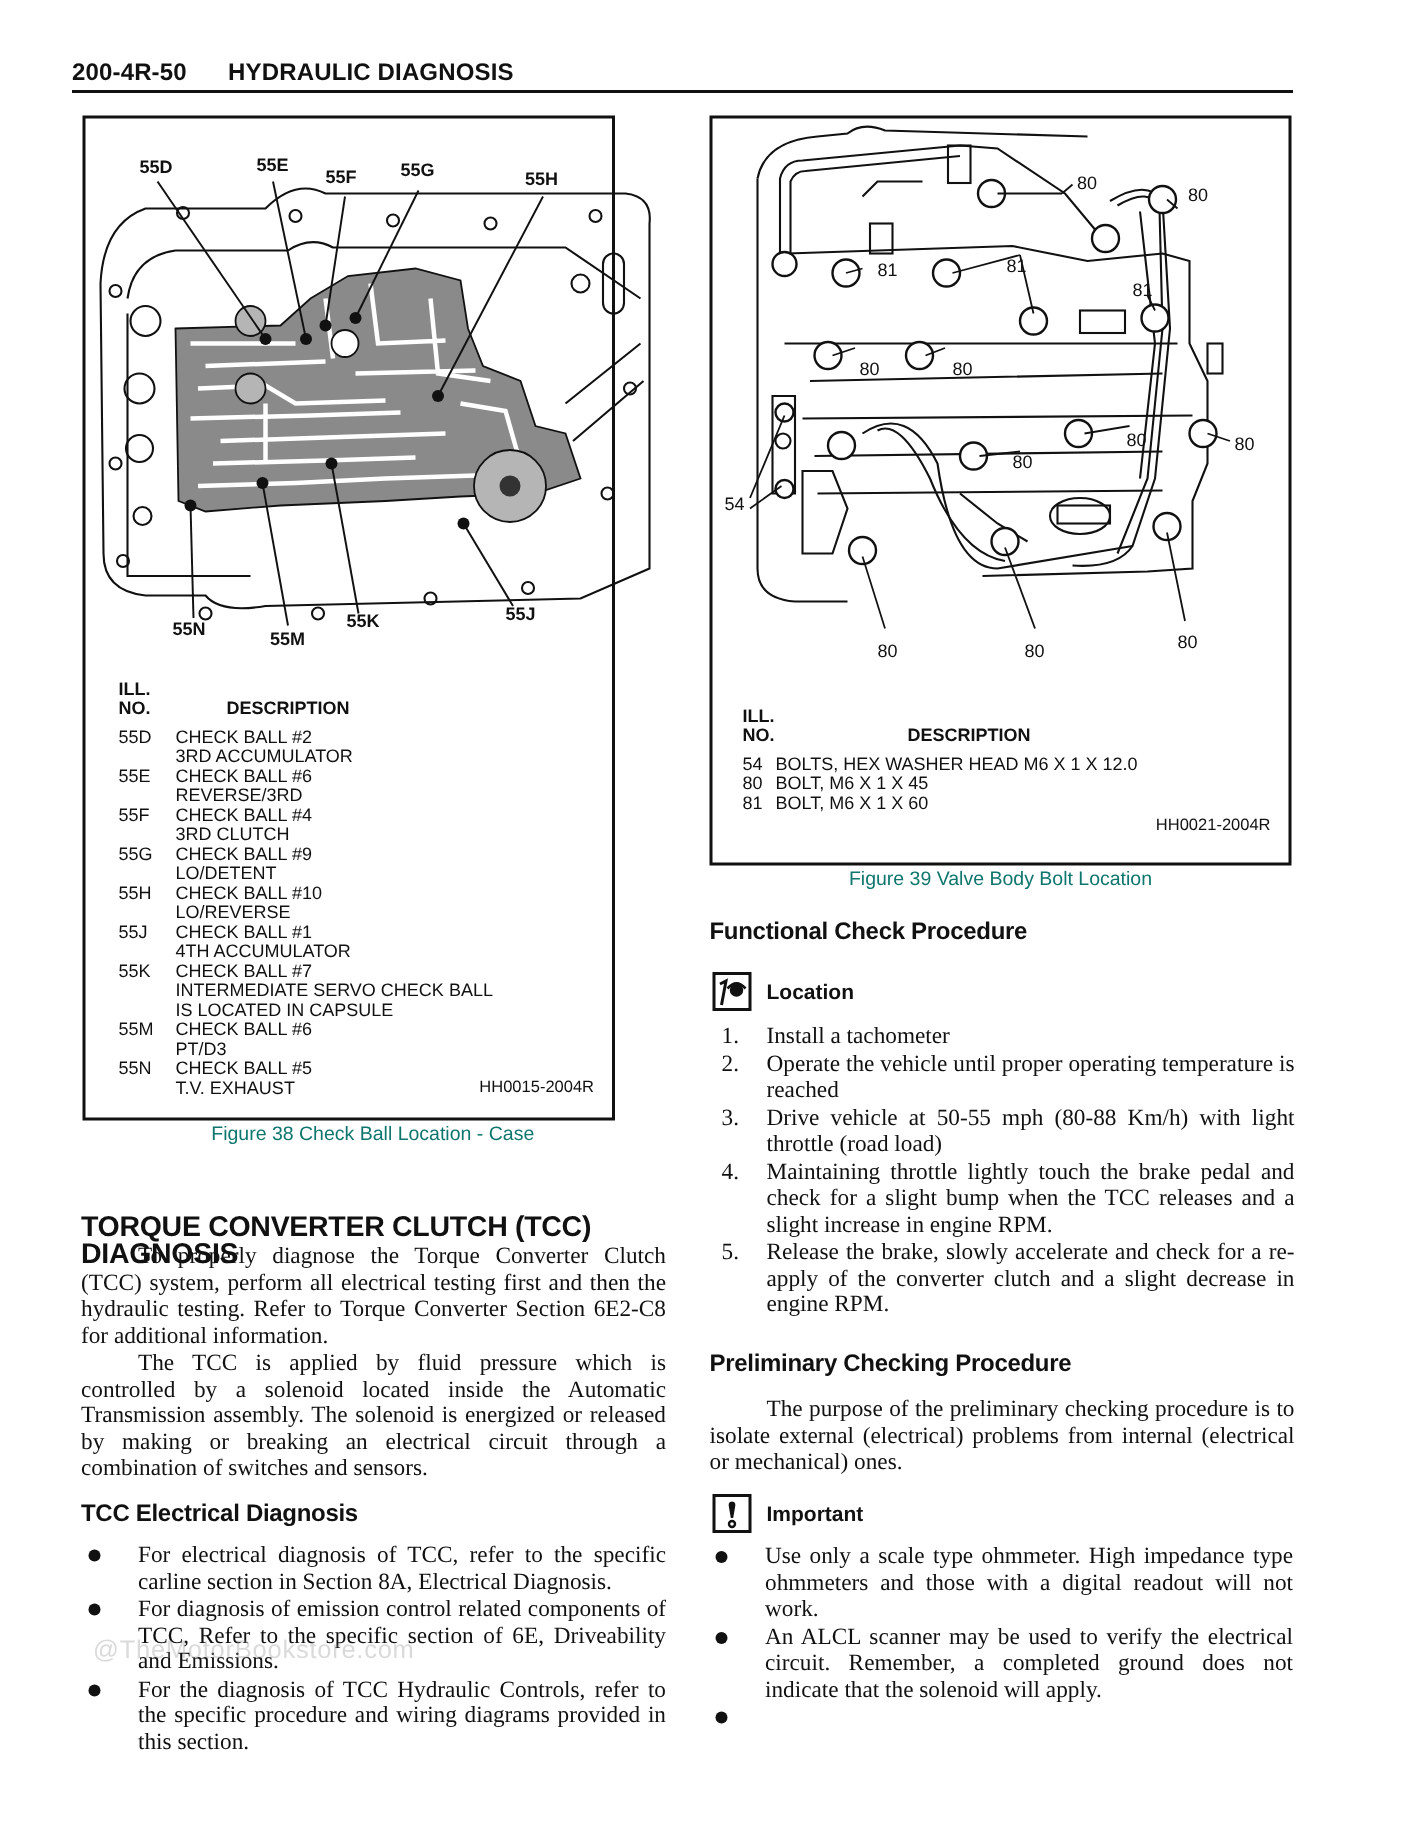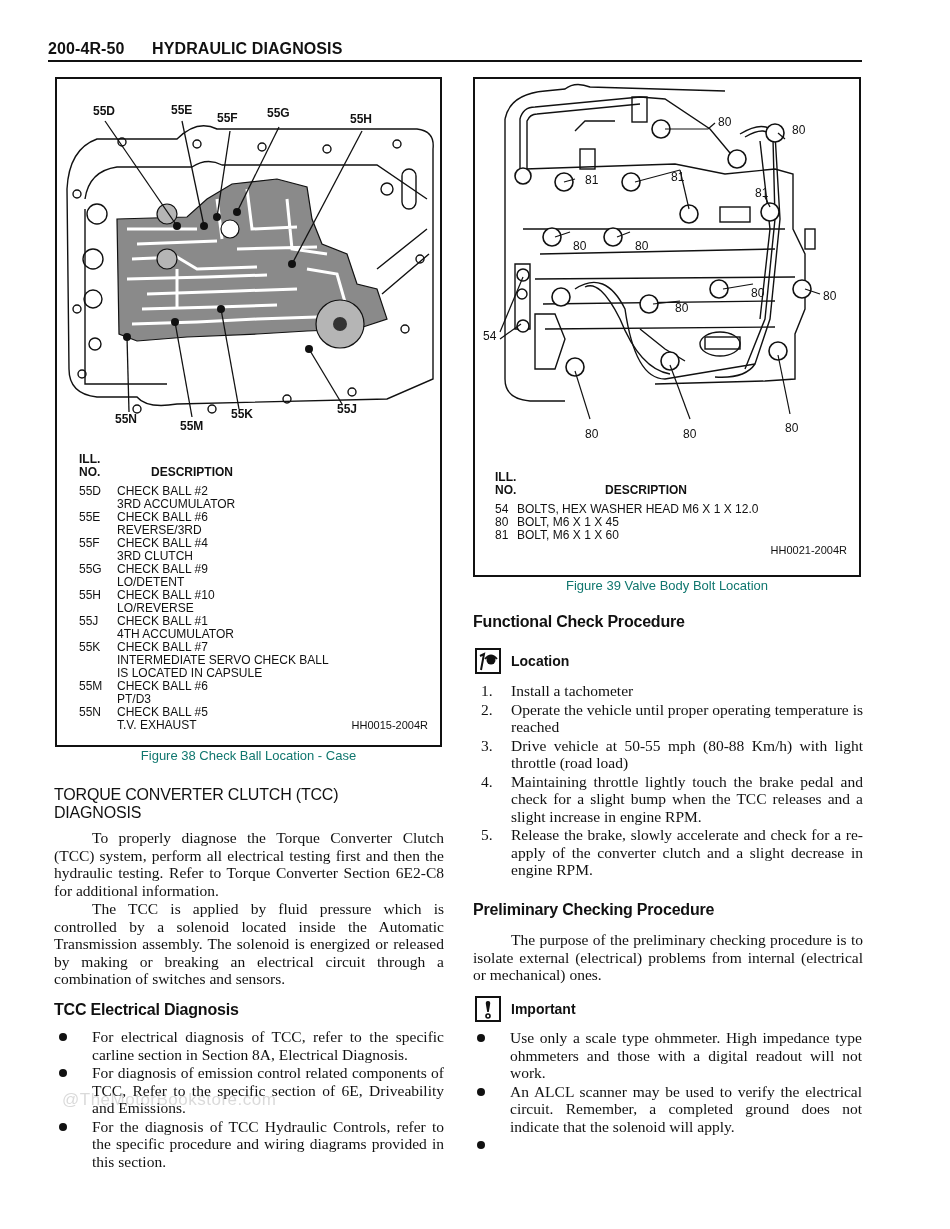--- a/index.html
+++ b/index.html
@@ -7,39 +7,39 @@
   body { position: relative; color: #111; font-family: "Liberation Serif", serif; }
 
   
   .page-header { position: absolute; left: 48px; top: 40px; width: 814px; }
   .page-header .title { font-family: "Liberation Sans", sans-serif; font-weight: bold; font-size: 16px; letter-spacing: 0.1px; }
   .page-header .title .code { margin-right: 23px; }
   .page-header .rule { position: absolute; left: 0; top: 20px; width: 814px; height: 2px; background: #111; }
 
   
   .figbox { position: absolute; border: 2px solid #111; background: #fff; }
-  .fig38 { left: 55px; top: 77px; width: 387px; height: 670px; }
+  .fig38 { left: 55px; top: 77px; width: 355px; height: 670px; }
   .fig39 { left: 473px; top: 77px; width: 388px; height: 500px; }
 
   .diagram { position: absolute; left: 0; top: 0; }
   .callout { position: absolute; font-family: "Liberation Sans", sans-serif; font-size: 12px; font-weight: bold; color: #111; }
 
   .legend { position: absolute; font-family: "Liberation Sans", sans-serif; font-size: 12px; color: #111; line-height: 13px; }
   .legend .hdr-ill { font-weight: bold; }
   .legend .hdr-row { display: flex; font-weight: bold; }
   .legend .row { display: flex; }
   .legend .num { width: 38px; flex: none; }
   .legend .desc { flex: 1; }
   .legend .desc div { white-space: nowrap; }
   .fig-code { position: absolute; font-family: "Liberation Sans", sans-serif; font-size: 11px; color: #111; }
 
   .caption { position: absolute; font-family: Liberation Sans, sans-serif; font-size: 13px; color: #0f766e; text-align: center; }
 
   
-  .h-major { position: absolute; font-family: "Liberation Sans", sans-serif; font-weight: normal; font-size: 16px; line-height: 18px; letter-spacing: -0.2px; }
+  .h-major { position: absolute; font-family: "Liberation Sans", sans-serif; font-weight: bold; font-size: 19px; line-height: 18px; letter-spacing: -0.2px; margin-top: 24px; }
   .h-minor { position: absolute; font-family: "Liberation Sans", sans-serif; font-weight: bold; font-size: 16px; letter-spacing: -0.2px; }
   .para { position: absolute; font-size: 15.5px; line-height: 17.5px; text-align: justify; text-indent: 38px; }
   .para p { margin-bottom: 1px; }
 
   .bullets { position: absolute; font-size: 15.5px; line-height: 17.5px; list-style: none; }
   .bullets li { position: relative; padding-left: 38px; text-align: justify; margin-bottom: 1px; }
   .bullets li .dot { position: absolute; left: 5px; top: 5px; width: 8px; height: 8px; border-radius: 50%; background: #111; }
 
   .steps { position: absolute; font-size: 15.5px; line-height: 17.5px; list-style: none; }
   .steps li { position: relative; padding-left: 38px; text-align: justify; margin-bottom: 1px; }

